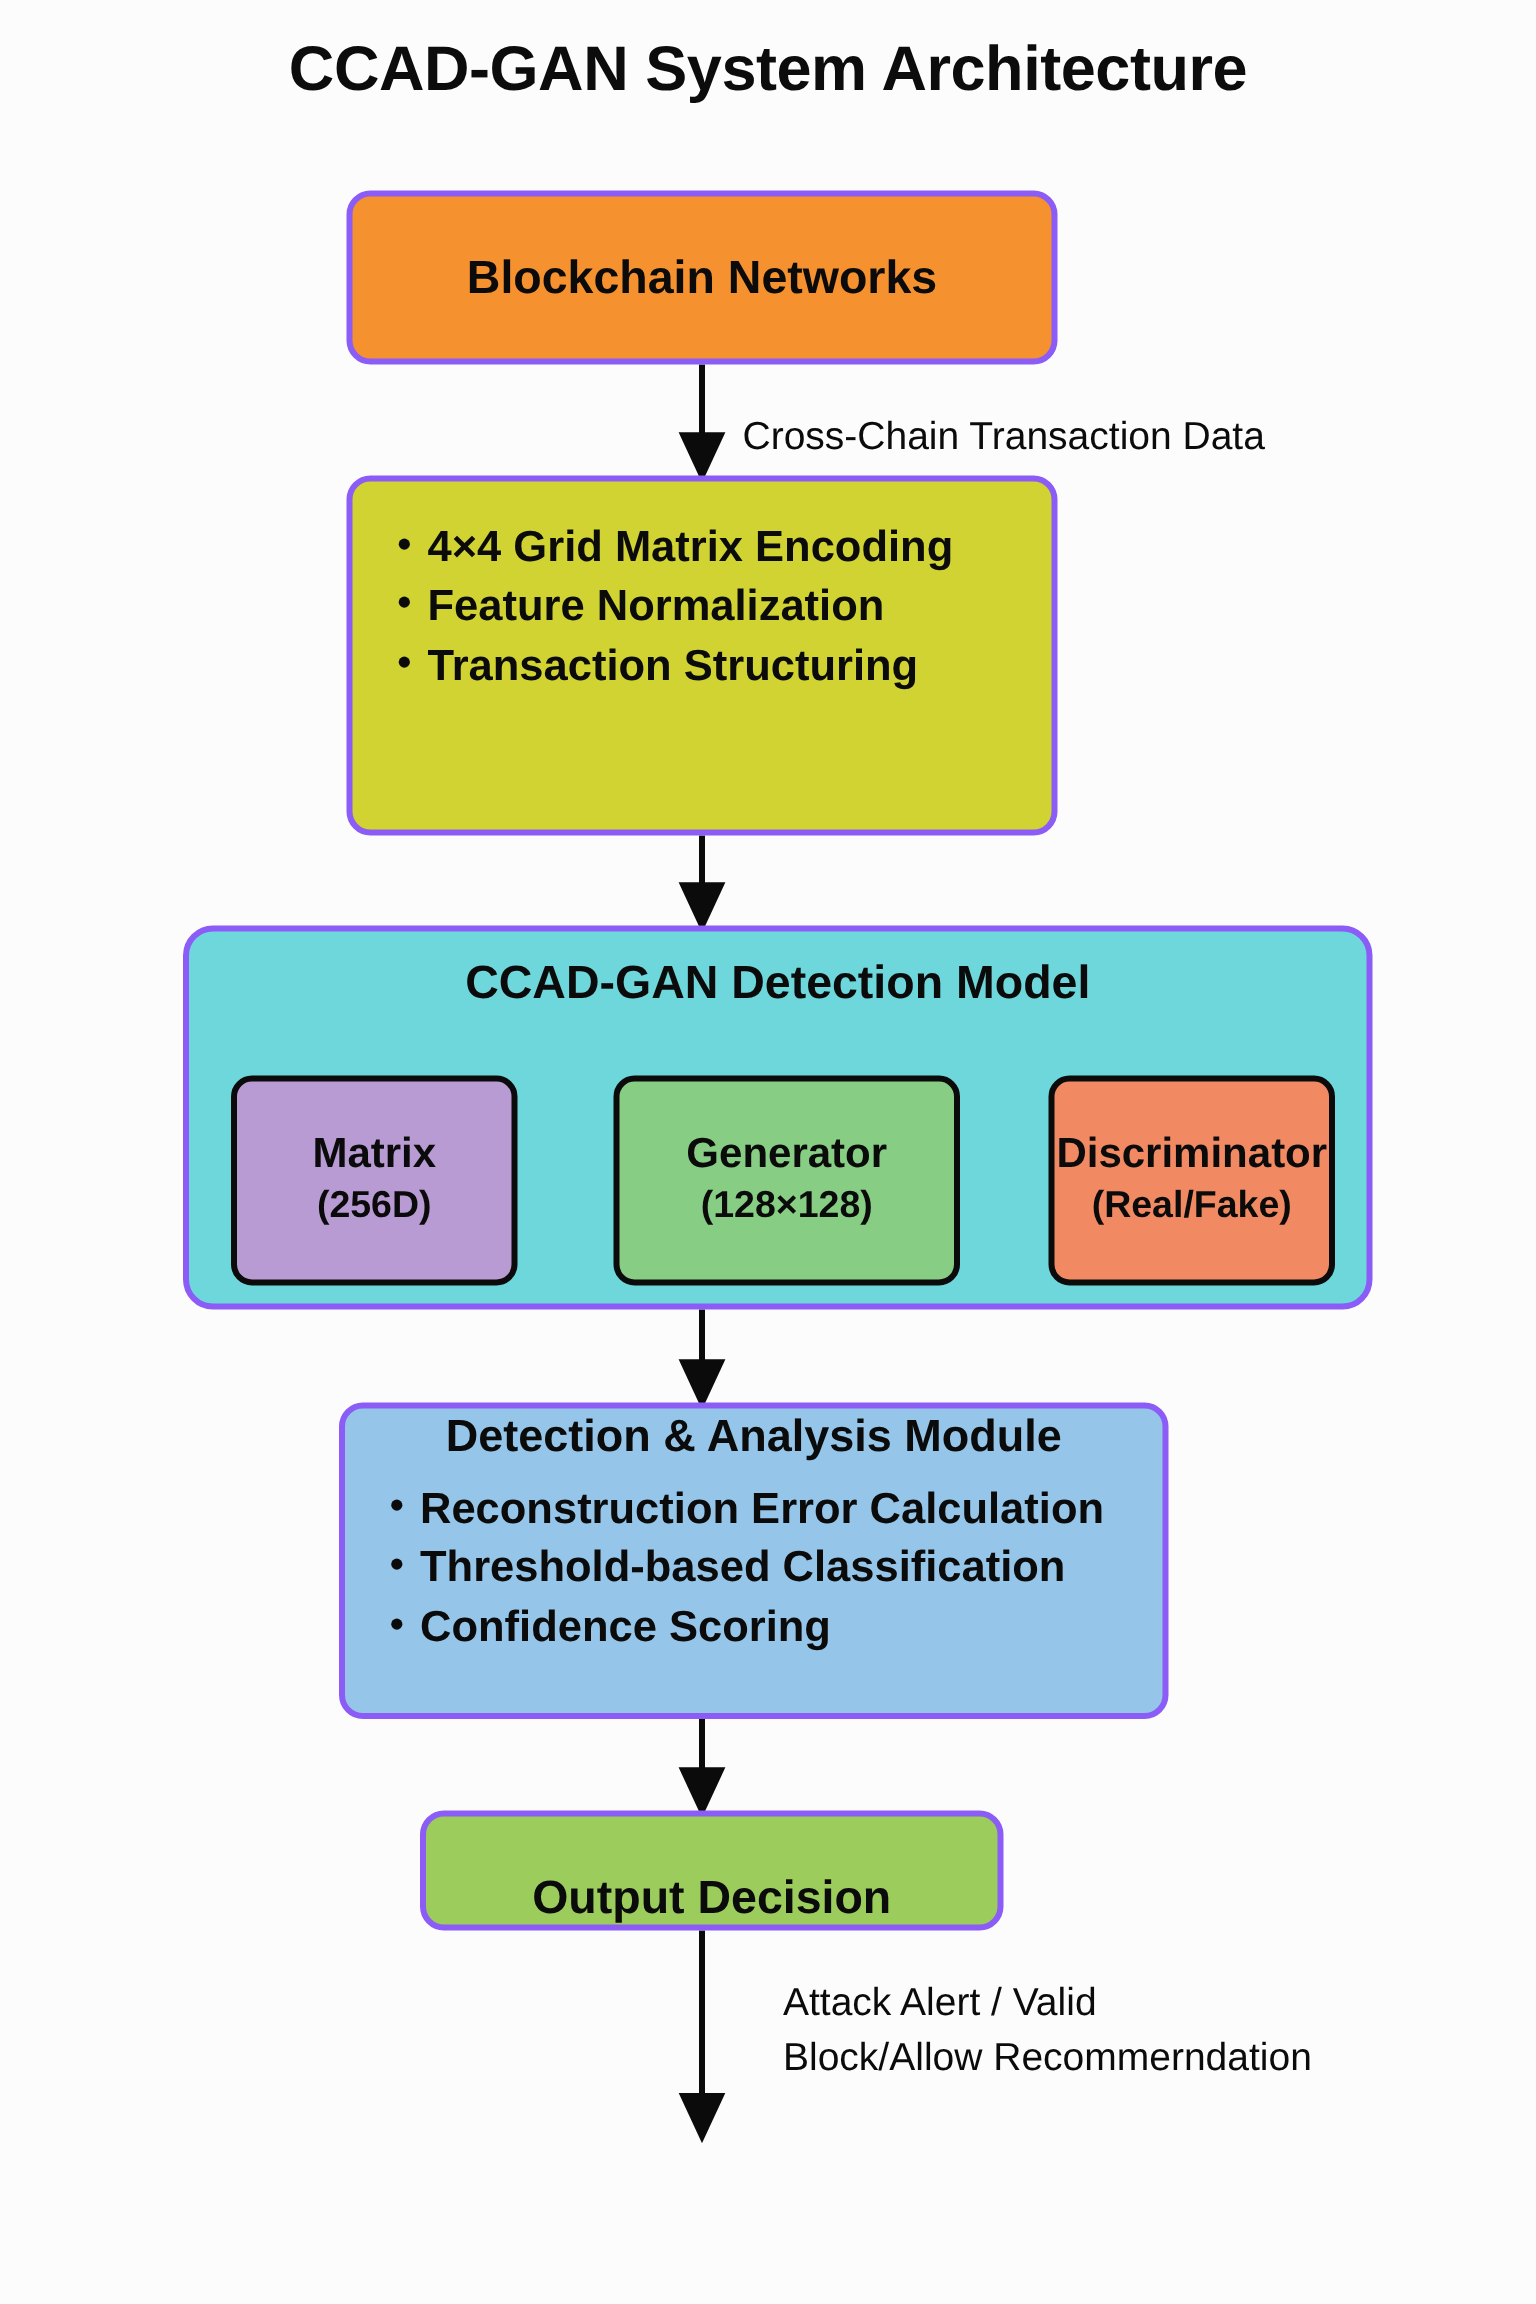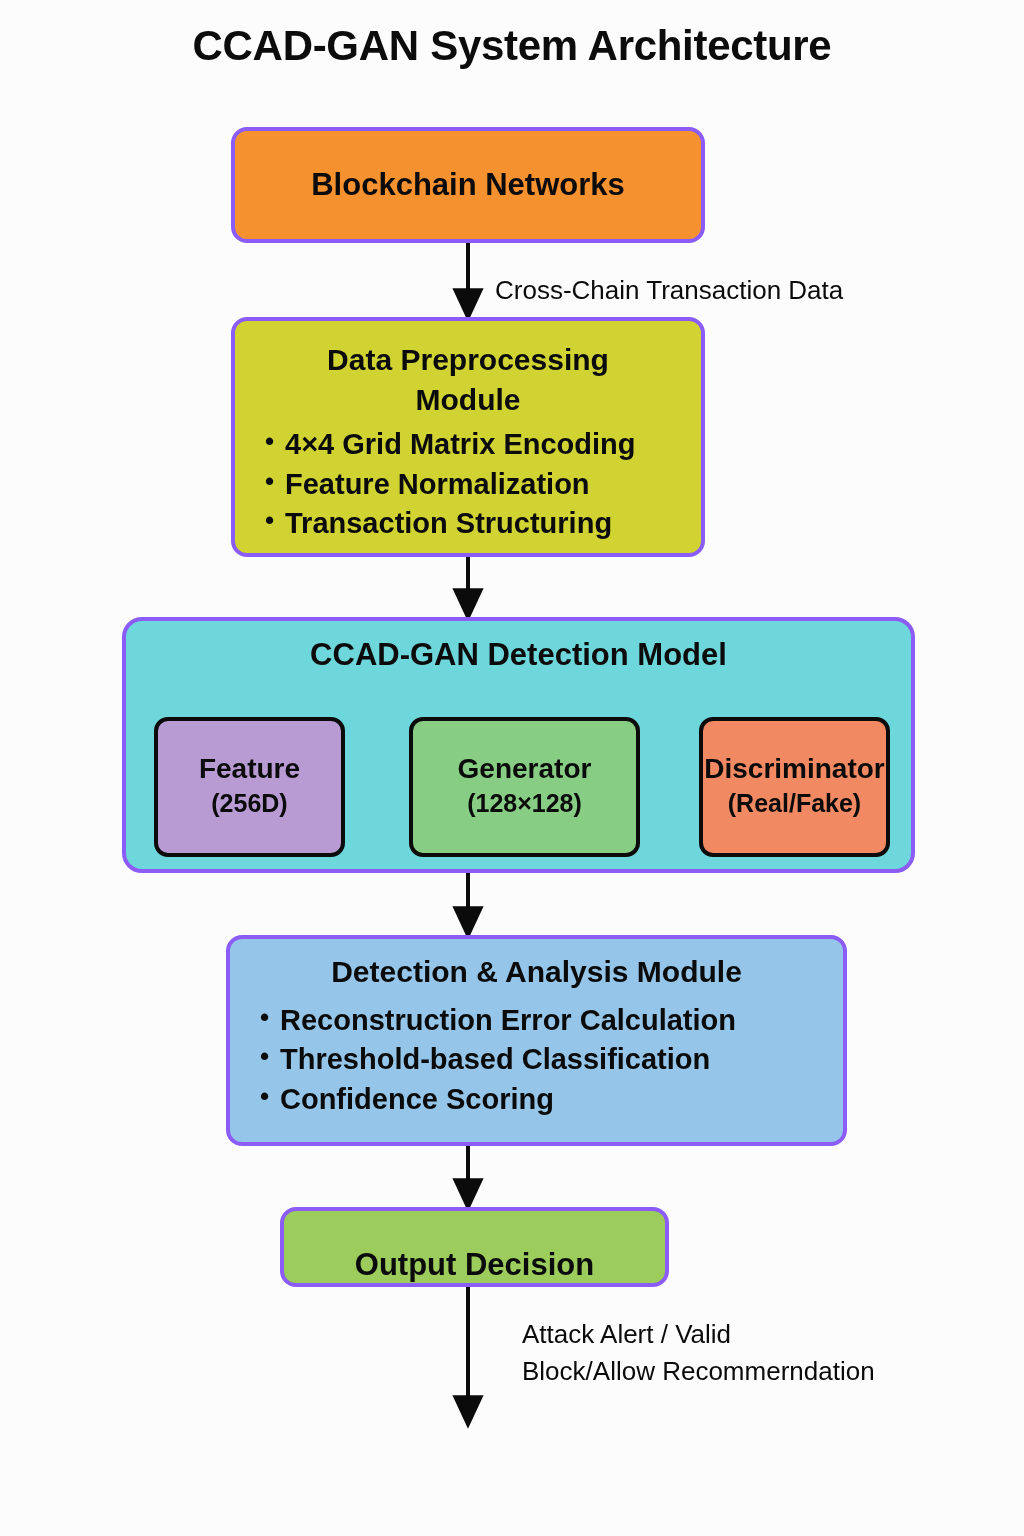--- a/index.html
+++ b/index.html
@@ -165,25 +165,25 @@
     top: 0;
     width: 191px;
     height: 140px;
     background: #f18a62;
   }
 
   
   .n-analysis {
     left: 226px;
     top: 935px;
-    width: 621px;
+    width: 553px;
     height: 211px;
     background: #95c5e8;
     justify-content: flex-start;
-    padding-top: 16px;
+    padding-top: 2px;
   }
   .n-analysis .heading {
     font-size: 30px;
     font-weight: bold;
     text-align: center;
     width: 100%;
   }
   .n-analysis .bullets {
     padding-left: 24px;
     margin-top: 12px;
@@ -262,36 +262,32 @@
     <line x1="468" y1="1287" x2="468" y2="1412" stroke="#0b0b0b" stroke-width="4" marker-end="url(#arrowhead)"></line>
   </svg>
 
   <div class="node n-blockchain">
     <div class="label">Blockchain Networks</div>
   </div>
 
   <div class="edge-label el-cross">Cross-Chain Transaction Data</div>
 
   <div class="node n-preproc">
-    <div class="heading">
-      <span>Data Preprocessing</span><br>
-      <span>Module</span>
-    </div>
     <ul class="bullets">
       <li>4×4 Grid Matrix Encoding</li>
       <li>Feature Normalization</li>
       <li>Transaction Structuring</li>
     </ul>
   </div>
 
   <div class="node n-model">
     <div class="heading">CCAD-GAN Detection Model</div>
     <div class="model-row">
       <div class="subnode sn-encoder">
-        <div class="t1">Feature</div>
+        <div class="t1">Matrix</div>
         <div class="t2">(256D)</div>
       </div>
       <div class="subnode sn-generator">
         <div class="t1">Generator</div>
         <div class="t2">(128×128)</div>
       </div>
       <div class="subnode sn-discriminator">
         <div class="t1">Discriminator</div>
         <div class="t2">(Real/Fake)</div>
       </div>

